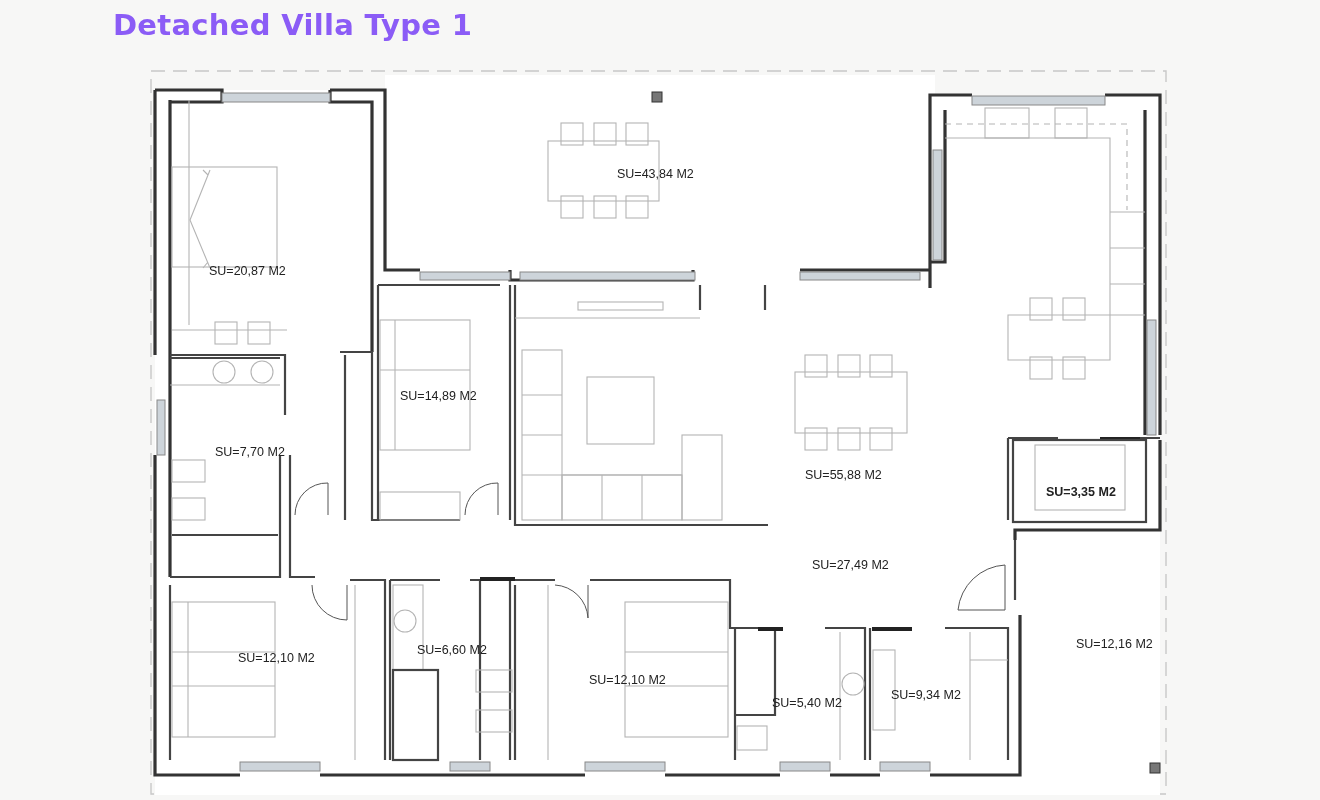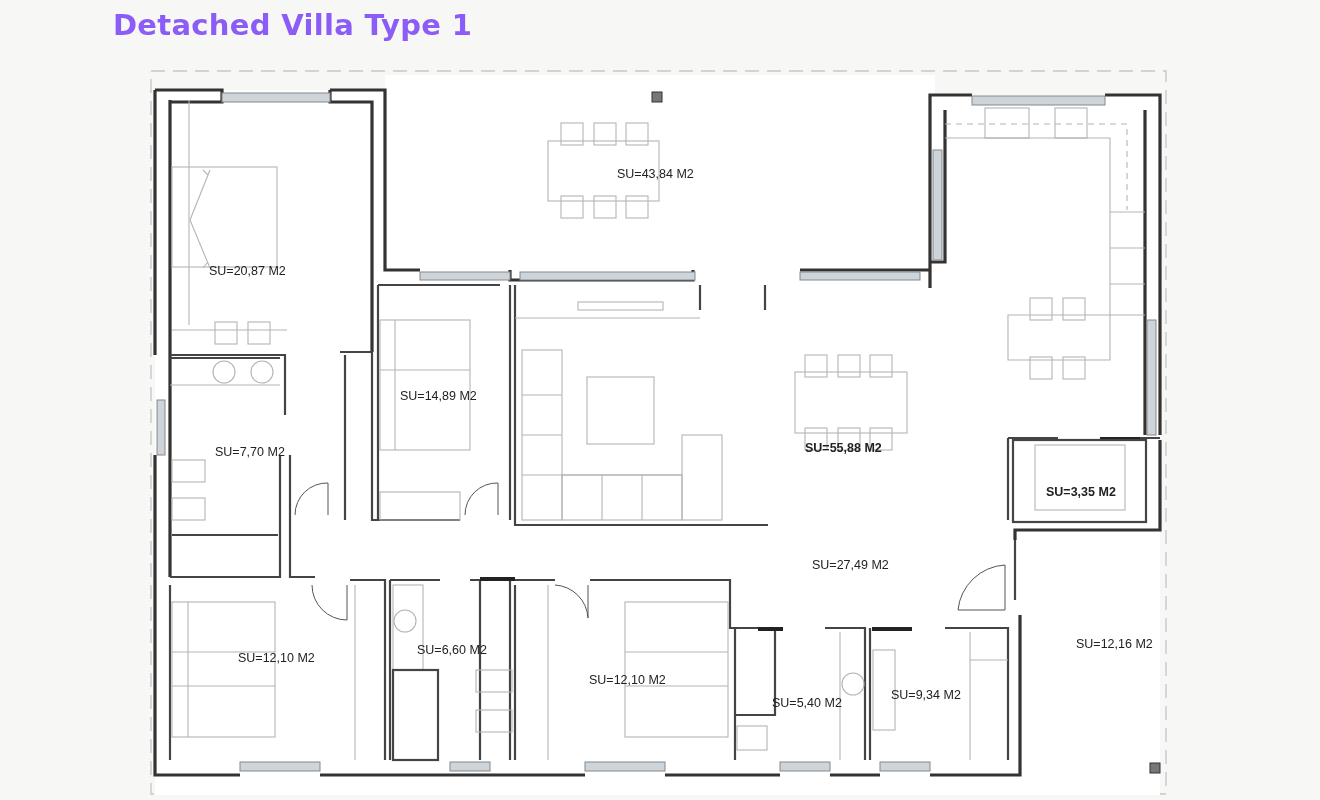--- a/index.html
+++ b/index.html
@@ -165,21 +165,21 @@
     <line class="furn" x1="970" y1="632" x2="970" y2="760"></line>
     <line class="furn" x1="970" y1="660" x2="1008" y2="660"></line>
     <rect x="1150" y="763" width="10" height="10" fill="#777" stroke="#333"></rect>
   </g>
 </svg>
 
 <div class="room-label" style="left:209px;top:216px;margin-top:48px;">SU=20,87 M2</div>
 <div class="room-label" style="left:617px;top:167px;">SU=43,84 M2</div>
 <div class="room-label" style="left:179px;top:445px;margin-left:36px;">SU=7,70 M2</div>
 <div class="room-label" style="left:400px;top:389px;">SU=14,89 M2</div>
-<div class="room-label" style="left:805px;top:441px;font-weight:bold;">SU=55,88 M2</div>
+<div class="room-label" style="left:805px;top:468px;">SU=55,88 M2</div>
 <div class="room-label" style="left:1046px;top:485px;font-weight:bold;">SU=3,35 M2</div>
 <div class="room-label" style="left:812px;top:558px;">SU=27,49 M2</div>
 <div class="room-label" style="left:238px;top:651px;">SU=12,10 M2</div>
 <div class="room-label" style="left:417px;top:643px;text-align:right;">SU=6,60 M2</div>
 <div class="room-label" style="left:589px;top:673px;">SU=12,10 M2</div>
 <div class="room-label" style="left:751px;top:696px;margin-left:21px;">SU=5,40 M2</div>
 <div class="room-label" style="left:891px;top:688px;">SU=9,34 M2</div>
 <div class="room-label" style="left:1076px;top:637px;">SU=12,16 M2</div>
 
 </body></html>

